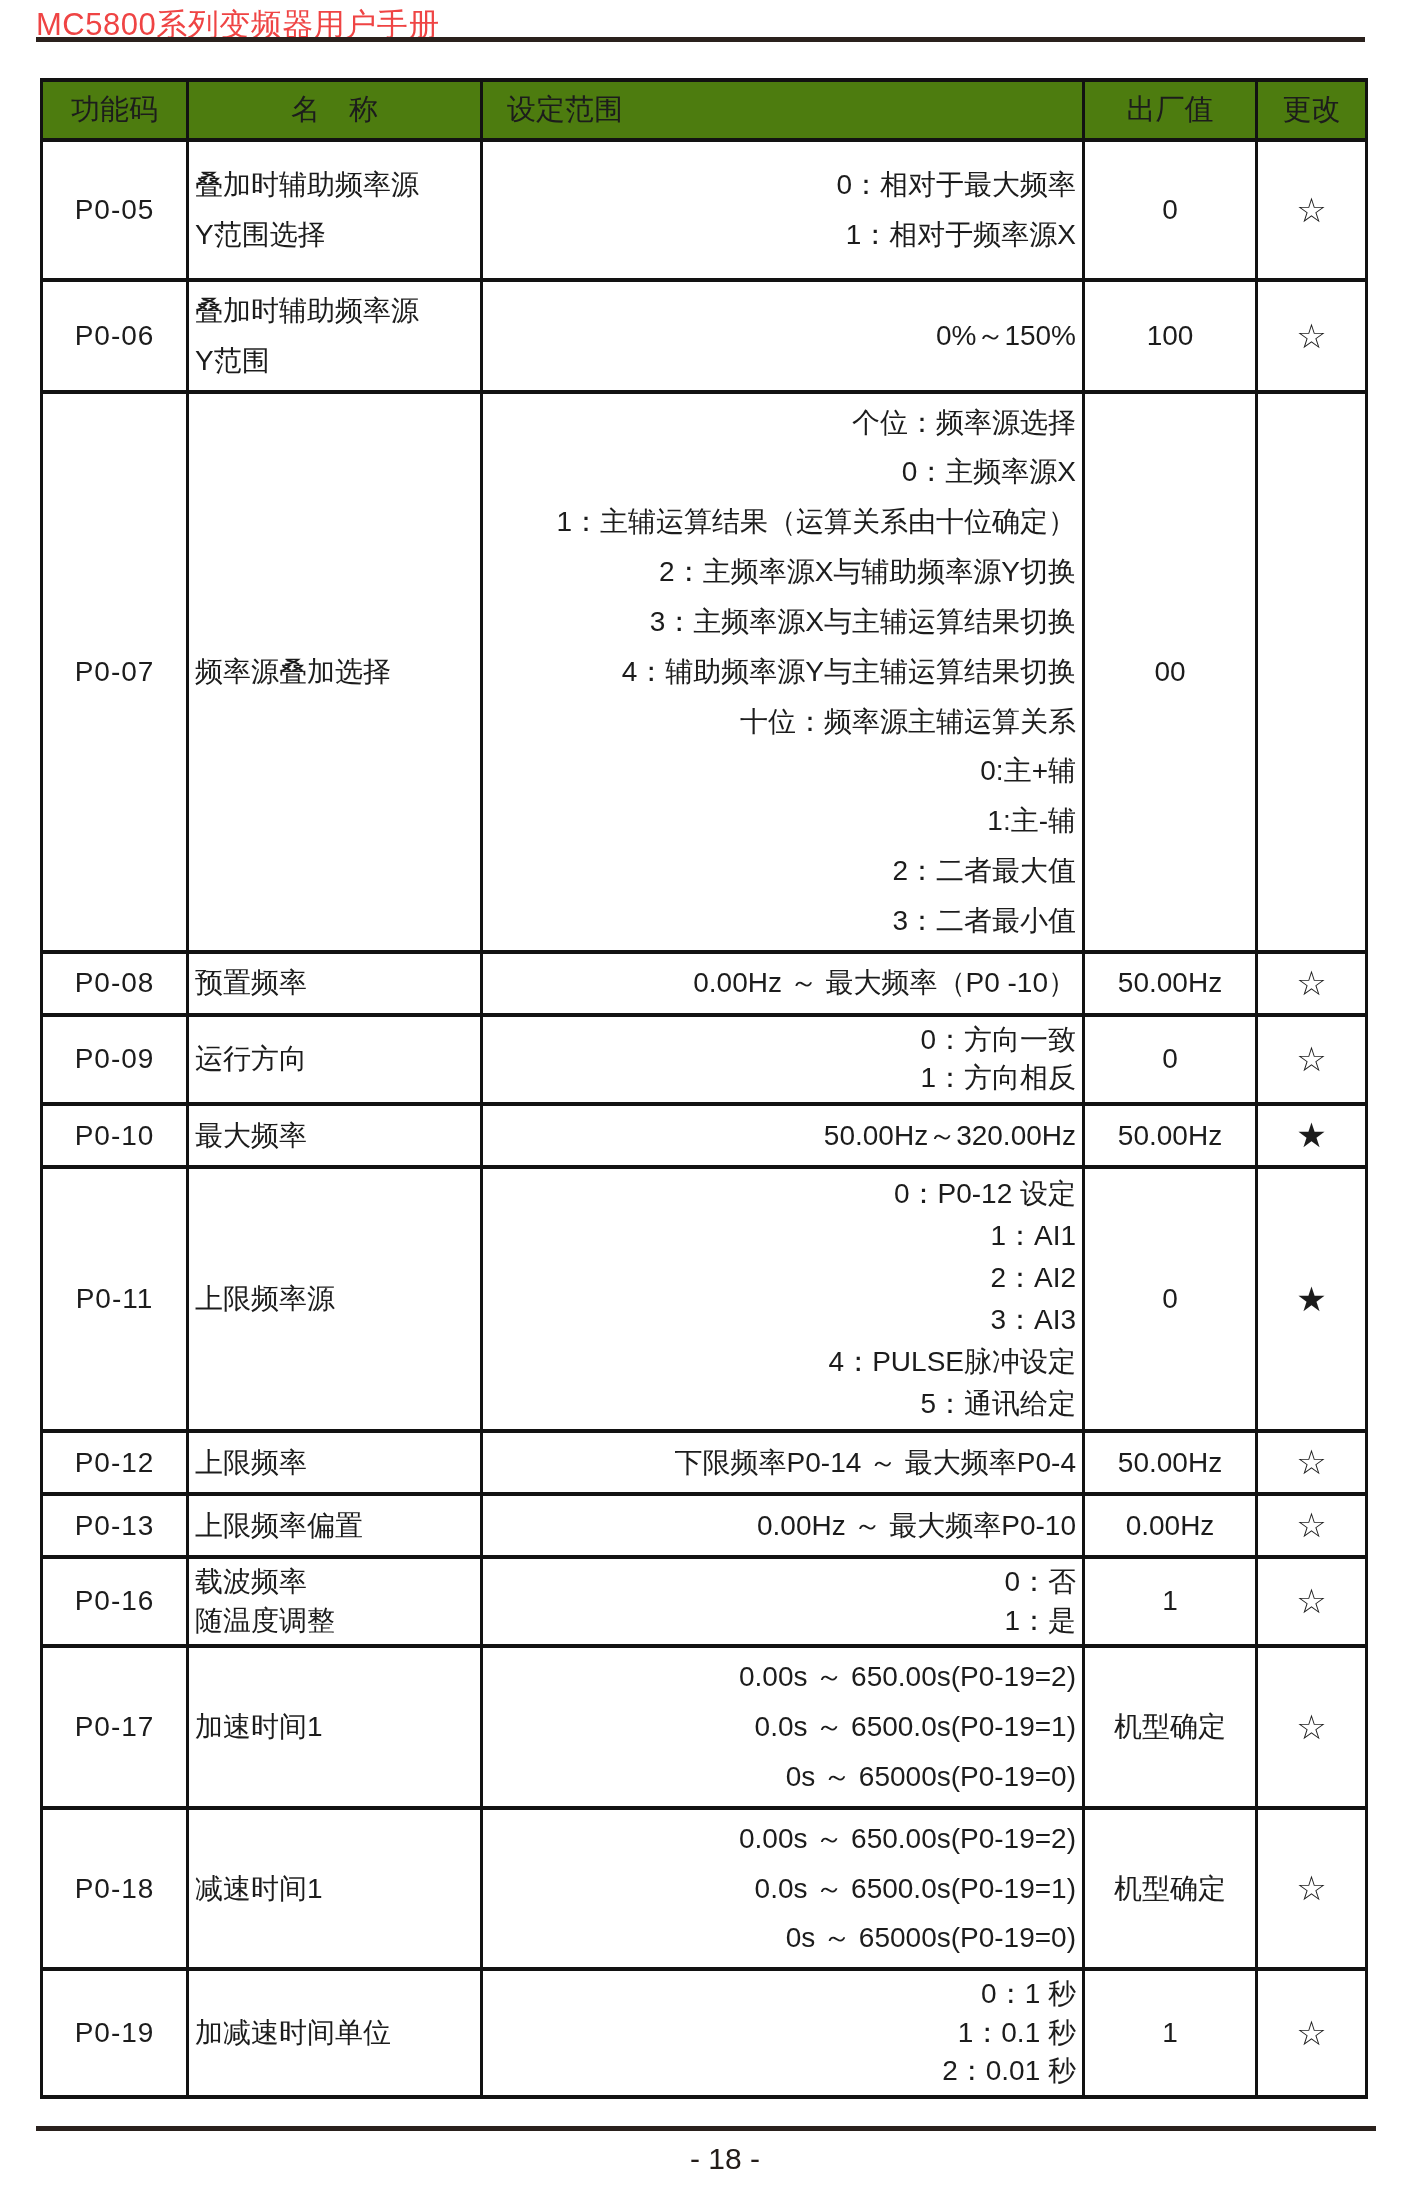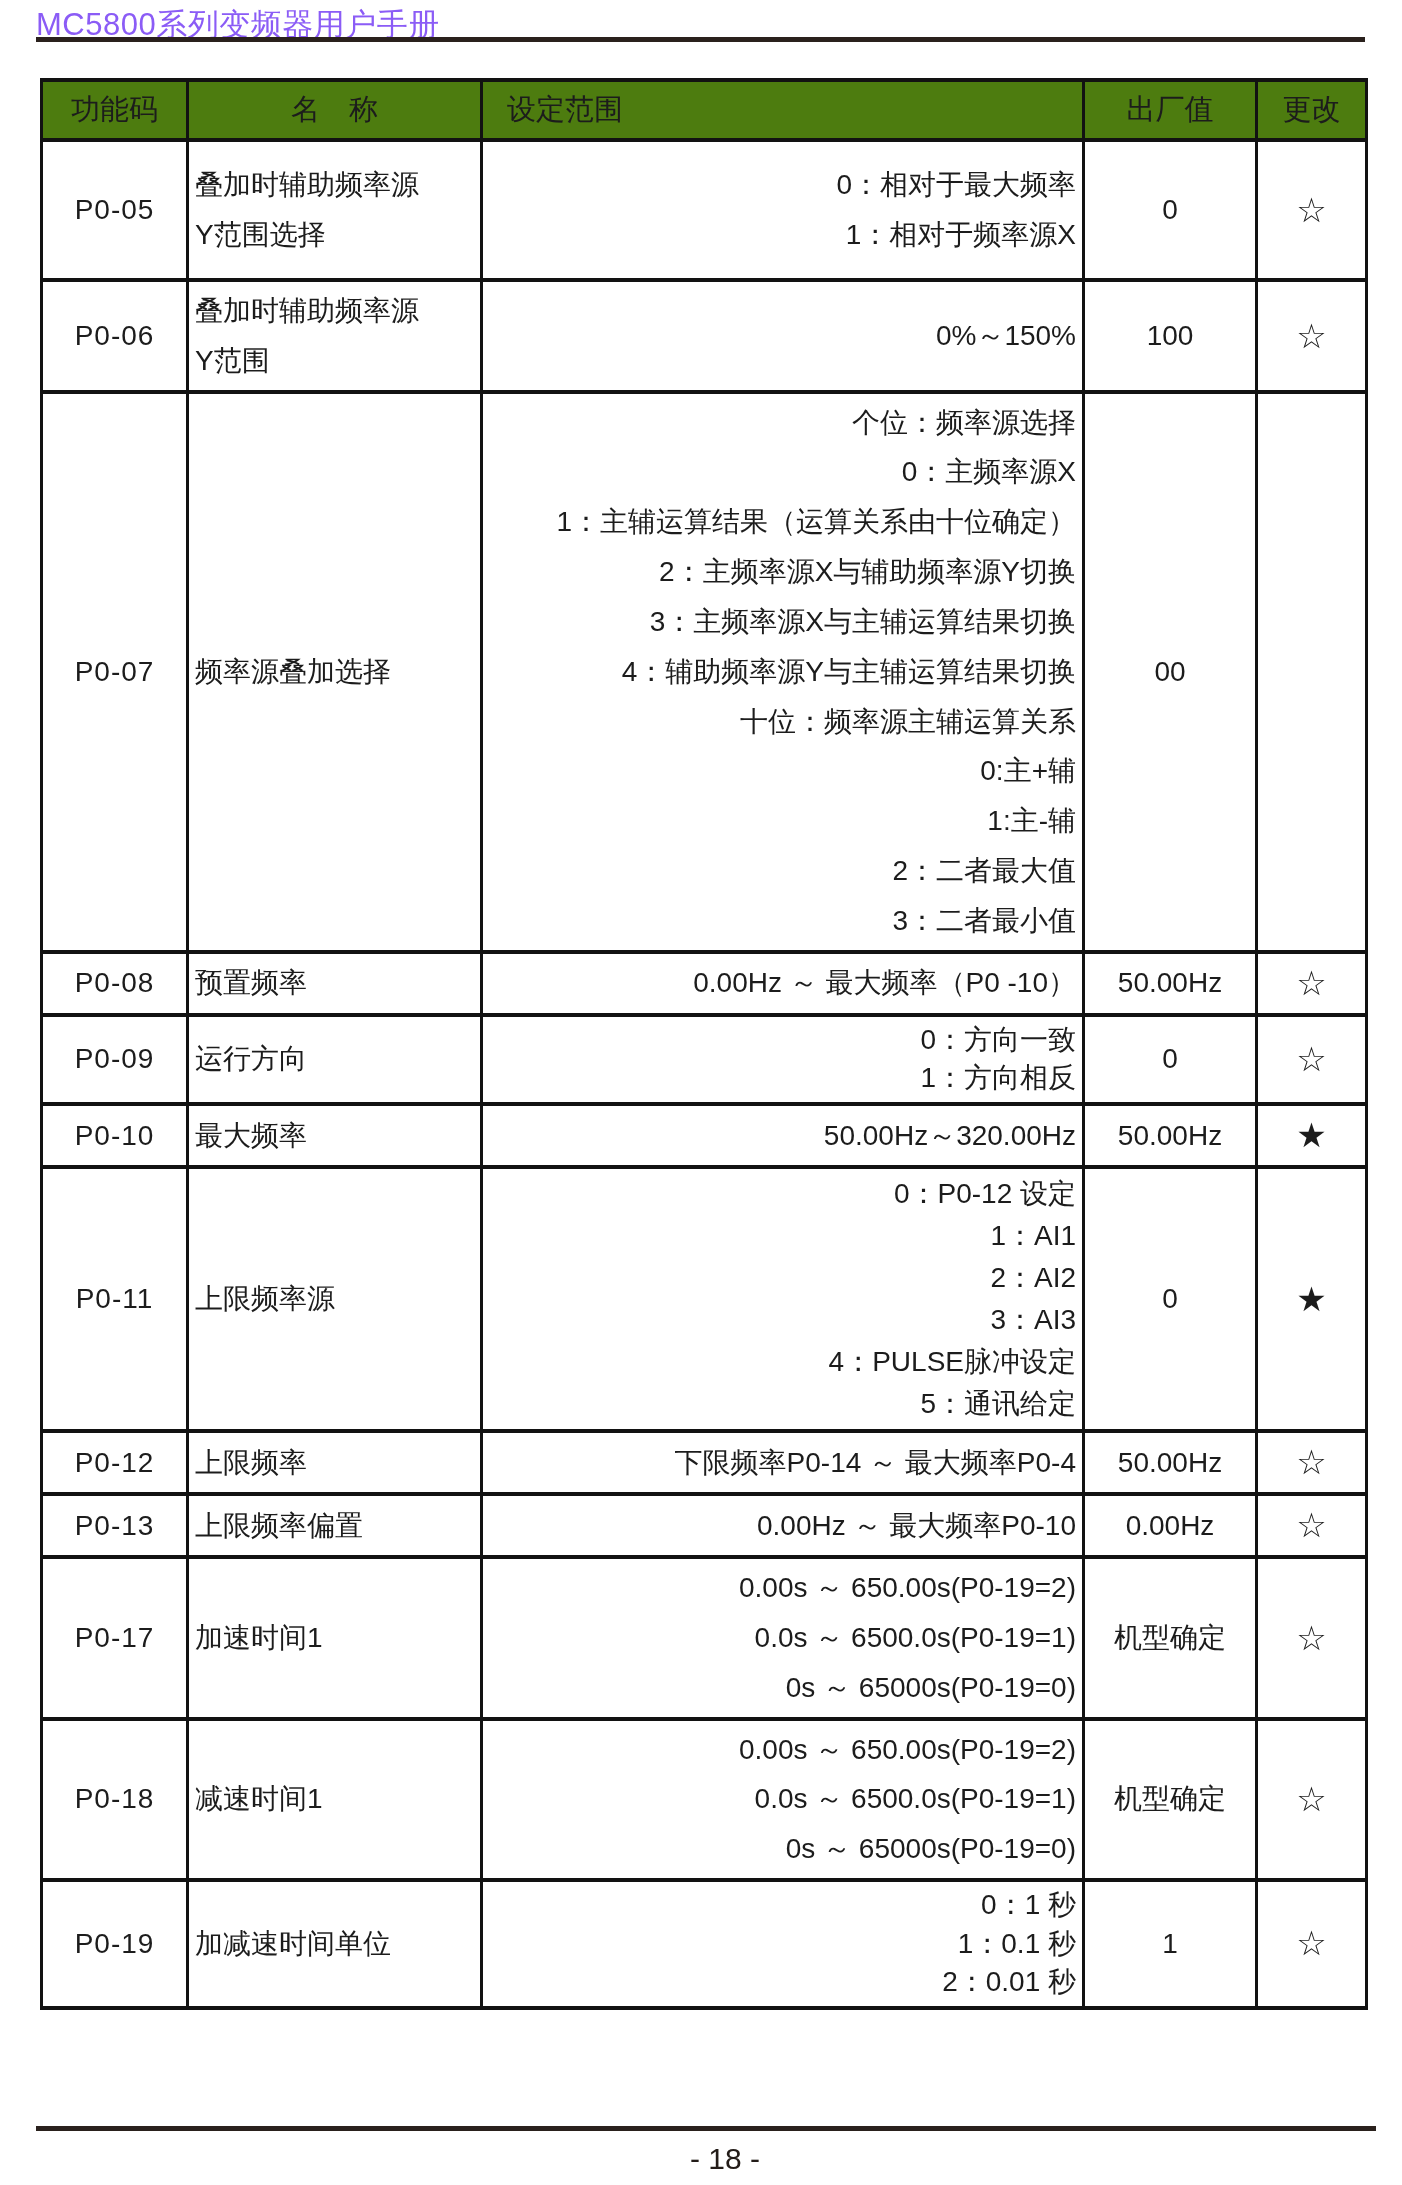--- a/index.html
+++ b/index.html
@@ -16,21 +16,21 @@
     -webkit-font-smoothing: antialiased;
   }
 
   
   .doc-title {
     position: absolute;
     left: 36px;
     top: 4px;
     font-size: 31px;
     letter-spacing: 0.5px;
-    color: #8b5cf6;
+    color: #ef4444;
     white-space: nowrap;
     text-align: right;
   }
   .doc-rule {
     position: absolute;
     left: 36px;
     top: 37px;
     width: 1329px;
     height: 5px;
     background: #2a211d;
@@ -223,20 +223,29 @@
       <td class="cell-default">50.00Hz</td>
       <td class="cell-change">☆</td>
     </tr>
     <tr style="height:53px">
       <td class="cell-code">P0-13</td>
       <td class="cell-name">上限频率偏置</td>
       <td class="cell-range">0.00Hz ～ 最大频率P0-10</td>
       <td class="cell-default">0.00Hz</td>
       <td class="cell-change">☆</td>
     </tr>
+    <tr class="lh-tight" style="height:81px">
+      <td class="cell-code">P0-16</td>
+      <td class="cell-name">载波频率
+随温度调整</td>
+      <td class="cell-range">0：否
+1：是</td>
+      <td class="cell-default">1</td>
+      <td class="cell-change">☆</td>
+    </tr>
     <tr class="lh-wide" style="height:149px">
       <td class="cell-code">P0-17</td>
       <td class="cell-name">加速时间1</td>
       <td class="cell-range">0.00s ～ 650.00s(P0-19=2)
 0.0s ～ 6500.0s(P0-19=1)
 0s ～ 65000s(P0-19=0)</td>
       <td class="cell-default">机型确定</td>
       <td class="cell-change">☆</td>
     </tr>
     <tr class="lh-wide" style="height:149px">

